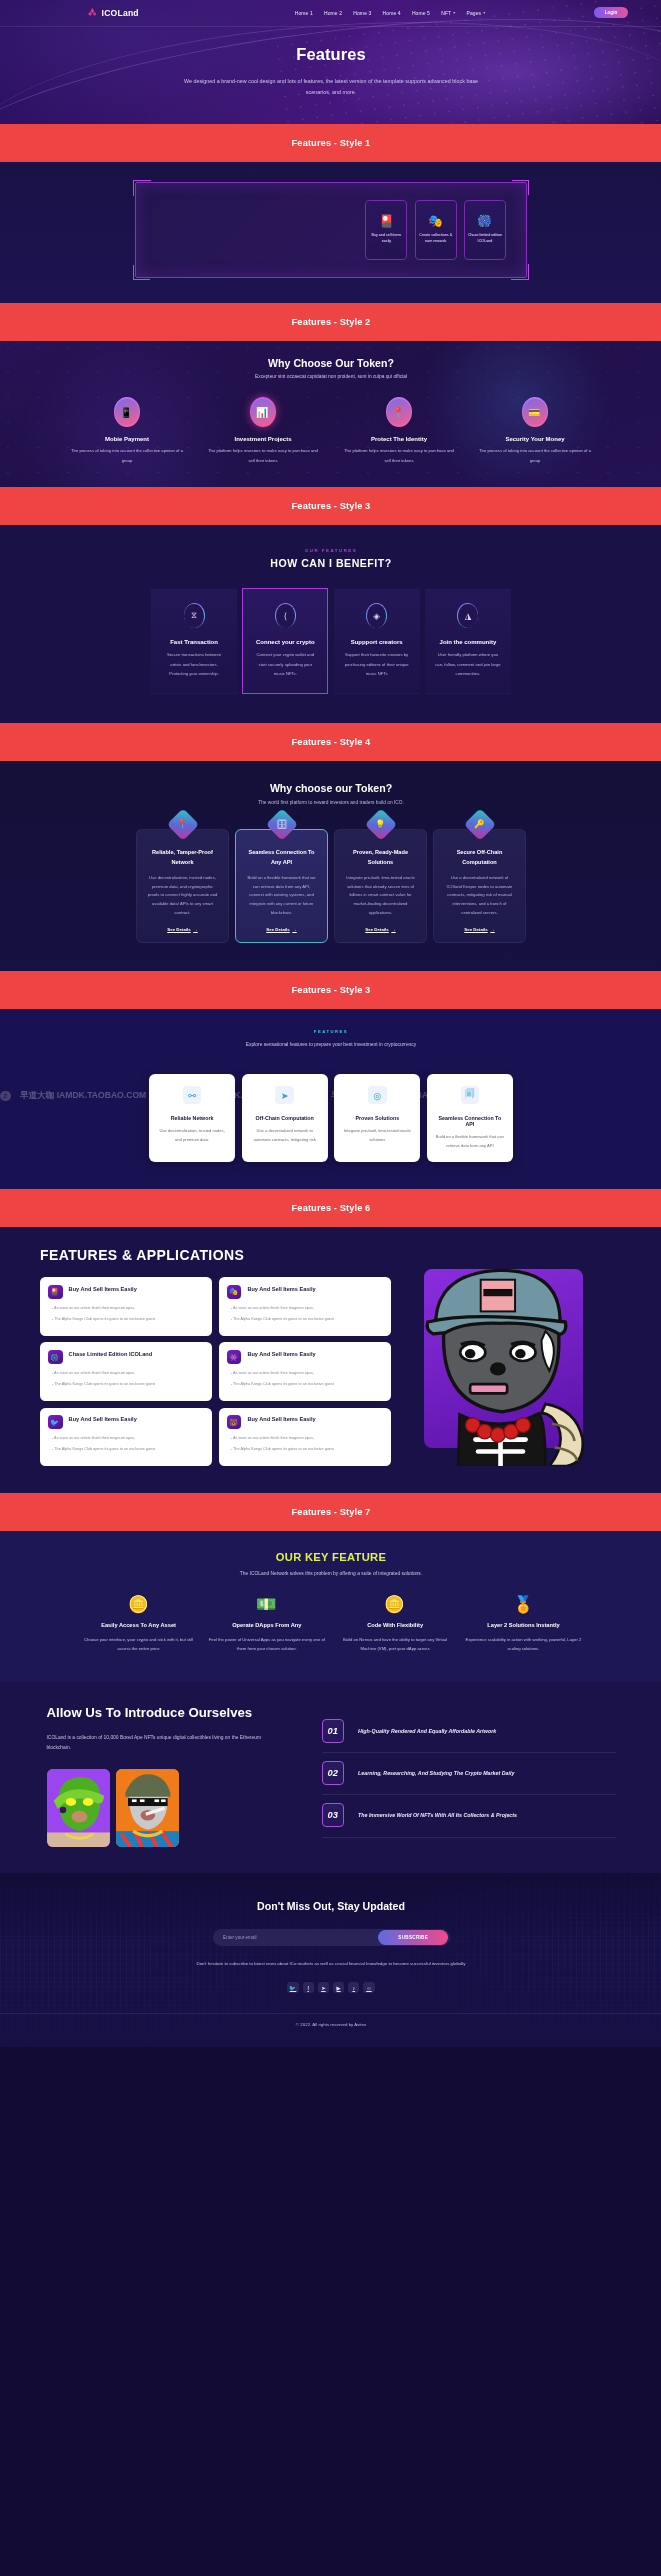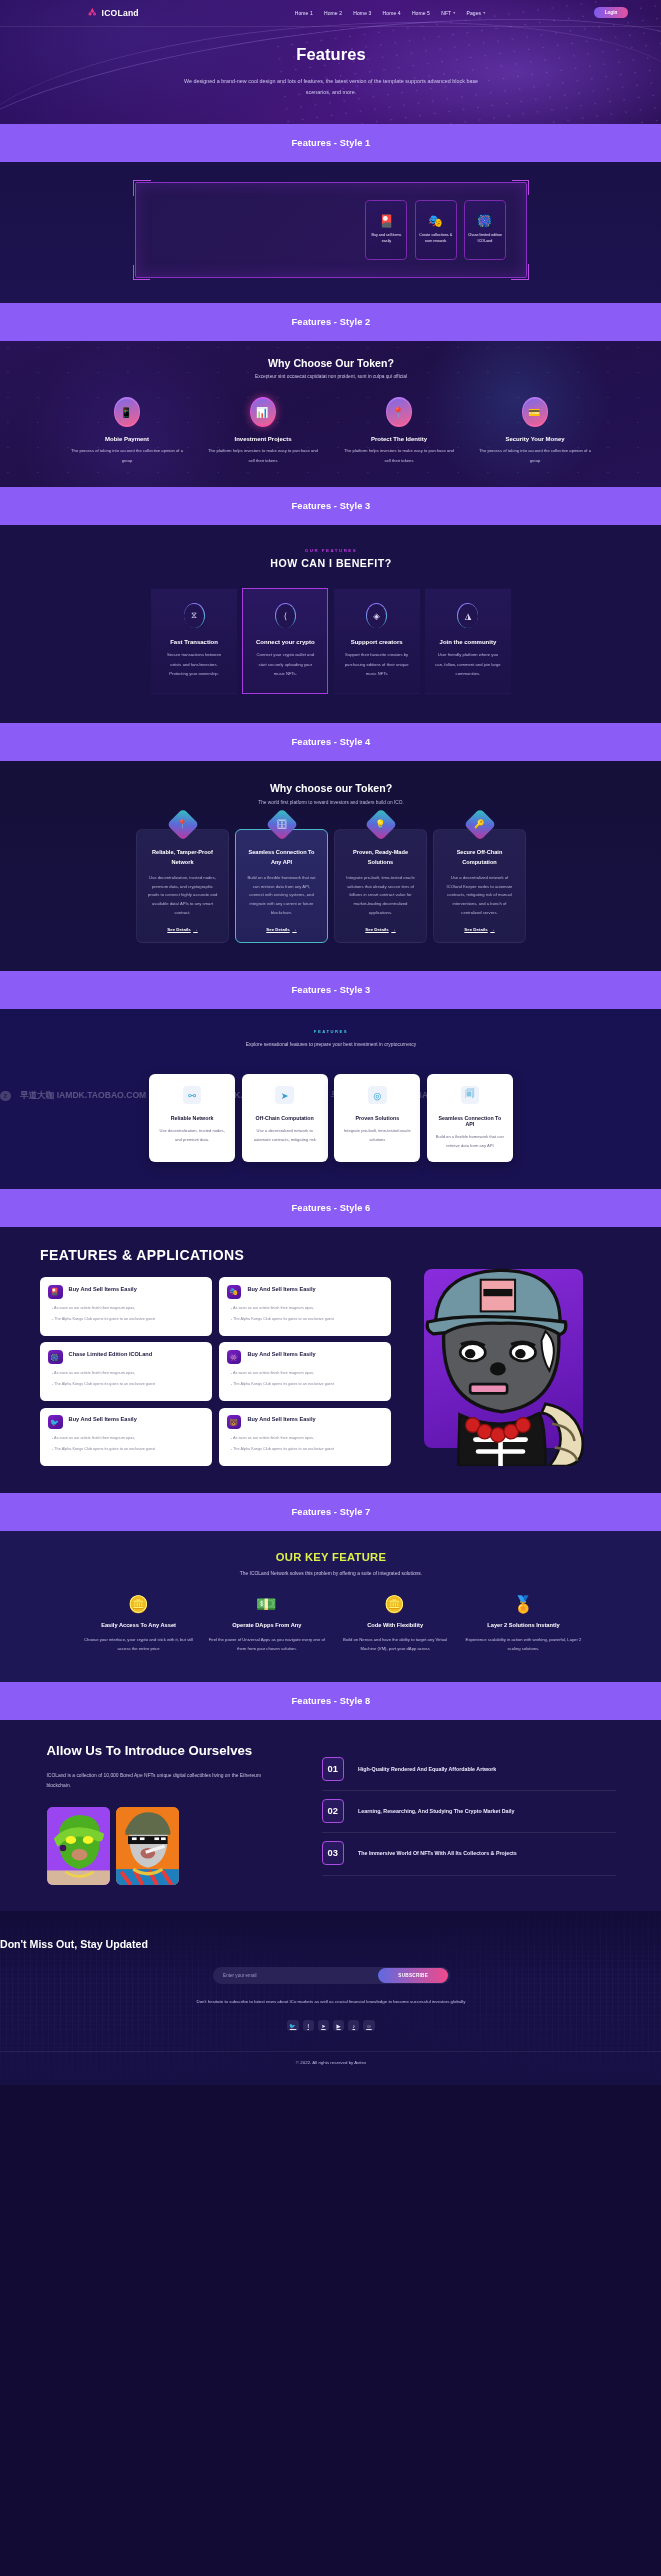--- a/index.html
+++ b/index.html
@@ -67,21 +67,21 @@
   }
   .hero-body { position:relative; z-index:4; text-align:center; padding-top:18.5px; }
   .hero-title { font-size:16.5px; font-weight:700; letter-spacing:0.1px; }
   .hero-sub {
     margin:12px auto 0; width:301px; font-size:5.4px; line-height:2.1;
     color:#cfc8ee;
   }
 
   
   .banner {
-    height:38px; background:#8b5cf6; display:flex; align-items:center; justify-content:center;
+    height:38px; background:#ef4444; display:flex; align-items:center; justify-content:center;
   }
   .banner h2 { font-size:9.3px; font-weight:700; letter-spacing:0.1px; }
 
   
   .s1 {
     background:linear-gradient(180deg,#1a1147 0%, #1d1350 100%);
     padding:20px 0 25px;
   }
   .s1-frame {
     width:392px; margin:0 auto; position:relative;
@@ -240,21 +240,21 @@
   .s8-inner { width:569px; margin:0 auto; display:flex; gap:24px; }
   .s8-left { width:251px; }
   .s8-title { font-size:13.2px; font-weight:800; line-height:1.35; }
   .s8-text { margin-top:10.6px; font-size:4.9px; line-height:2.2; color:#c6c0e2; width:218px;}
   .s8-thumbs { display:flex; gap:6.6px; margin-top:14.6px; }
   .thumb { width:63px; height:78px; border-radius:6px; overflow:hidden; position:relative; }
   .thumb.a { background:linear-gradient(160deg,#a957f5,#7b2ae0); }
   .thumb.b { background:linear-gradient(160deg,#f08a2a,#e06410); }
   .s8-right { flex:1; padding-top:6.6px; }
   .s8-row { display:flex; gap:14px; align-items:center; padding:8px 0 9.3px;
-            border-bottom:0.7px solid rgba(255,255,255,.09); }
+            border-bottom:0.7px solid rgba(255,255,255,.09);font-style:italic; }
   .s8-num { width:22.5px;height:24px;flex:none;border-radius:4px;
             border:0.7px solid #a94de0; background:linear-gradient(160deg,#2b1a63,#241656);
             display:flex;align-items:center;justify-content:center;font-size:9.3px;font-weight:800;}
   .s8-rt { font-size:5.3px; line-height:1.9; font-weight:600; color:#efeaff; }
 
   
   .news {
     position:relative; padding:26.5px 0 20px;
     background:
       linear-gradient(180deg,#120c37 0%, #171045 40%, #171045 100%);
@@ -262,21 +262,21 @@
   }
   .news .matrix { position:absolute; inset:0; opacity:.28;
     background-image:
       repeating-linear-gradient(90deg, rgba(120,150,255,.18) 0 0.7px, transparent 0.7px 6px),
       repeating-linear-gradient(0deg, rgba(120,150,255,.10) 0 0.7px, transparent 0.7px 4.6px);
     mask-image:radial-gradient(ellipse 70% 80% at 12% 50%, #000 10%, transparent 70%),
                radial-gradient(ellipse 60% 80% at 92% 45%, #000 10%, transparent 70%);
     -webkit-mask-image:radial-gradient(ellipse 70% 80% at 12% 50%, #000 10%, transparent 70%),
                radial-gradient(ellipse 60% 80% at 92% 45%, #000 10%, transparent 70%);
   }
-  .news-title { text-align:left; font-size:10.6px; font-weight:700; position:relative; }
+  .news-title { text-align:center; font-size:10.6px; font-weight:700; position:relative; }
   .sub-wrap { position:relative; margin:17px auto 0; width:237px; height:17px;
               border-radius:9.3px; background:#2a2357; display:flex; align-items:center; padding:1.3px;}
   .sub-wrap input { flex:1; background:transparent; border:none; outline:none;
                     font-size:4.6px; color:#cfc9ea; padding-left:9.3px; font-family:"Liberation Sans",sans-serif;}
   .sub-wrap input::placeholder { color:#9e98c4; }
   .sub-btn { width:70px; height:14.6px; border-radius:8.6px; border:none; cursor:pointer;
              background:linear-gradient(90deg,#5f6ae0,#ef4a8b);
              font-size:4.6px; font-weight:700; color:#fff; letter-spacing:0.3px; }
   .news-note { position:relative; text-align:center; margin:13.2px auto 0; width:284px;
                font-size:4.4px; line-height:2.3; color:#c3bee1; }
@@ -677,23 +677,20 @@
         <div class="s7-desc">Build on Nervos and have the ability to target any Virtual Machine (VM), port your dApp across</div>
       </div>
       <div class="s7-item">
         <div class="s7-coin">🏅</div>
         <div class="s7-name">Layer 2 Solutions Instantly</div>
         <div class="s7-desc">Experience scalability in action with working, powerful, Layer 2 scaling solutions.</div>
       </div>
     </div>
   </section>
 
-  <div class="banner">
-    <h2>Features - Style 8</h2>
-  </div>
 
   <section class="s8">
     <div class="s8-inner">
       <div class="s8-left">
         <h3 class="s8-title">Allow Us To Introduce Ourselves</h3>
         <p class="s8-text">ICOLand is a collection of 10,000 Bored Ape NFTs unique digital collectibles living on the Ethereum blockchain.</p>
         <div class="s8-thumbs">
           <div class="thumb a">
             <svg width="63" height="78" viewBox="0 0 95 118">
               <rect width="95" height="118" fill="#9a45f0"></rect>

